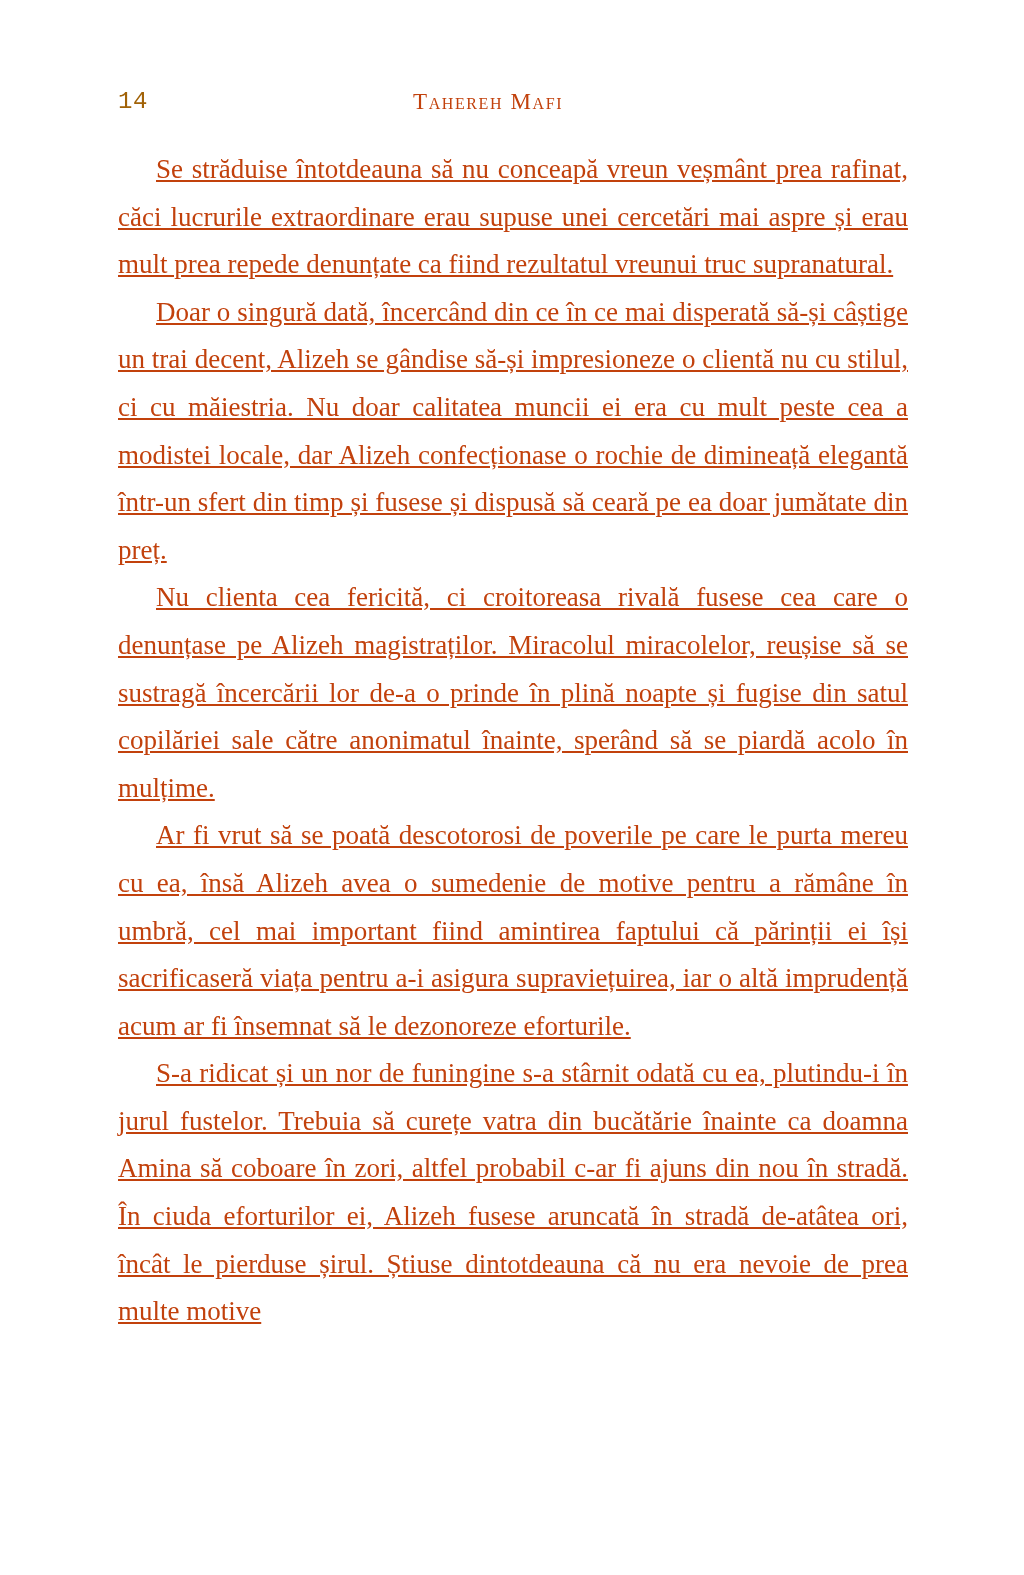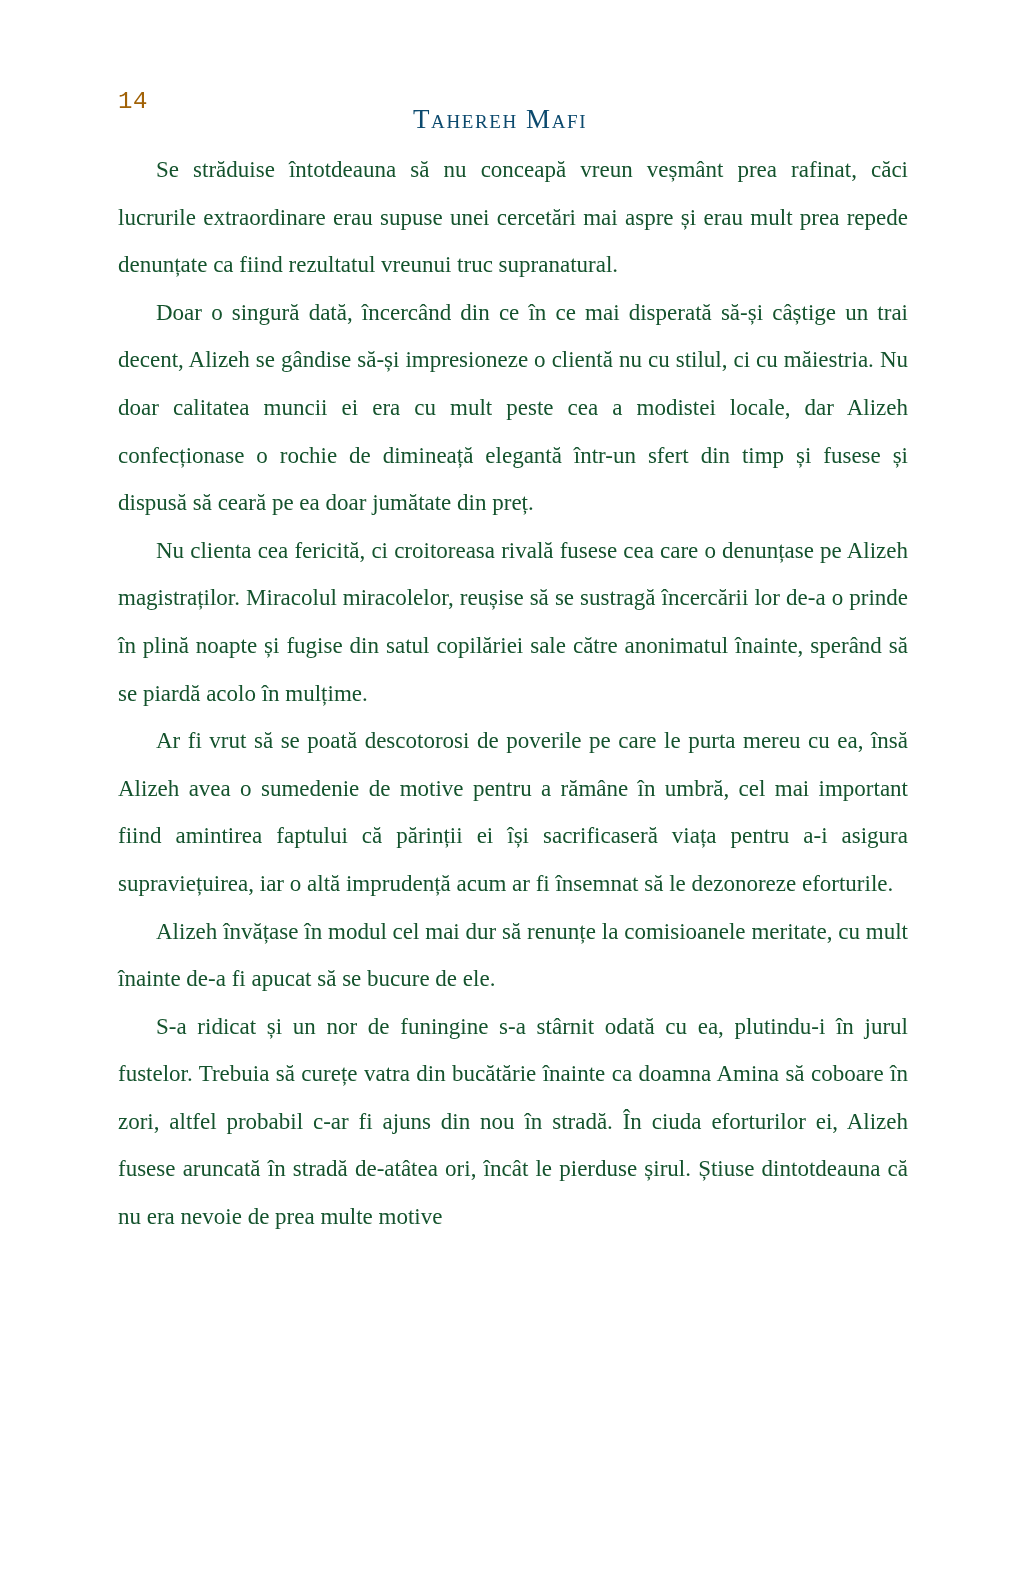--- a/index.html
+++ b/index.html
@@ -32,38 +32,39 @@
     left: 0;
     top: 0;
     font-size: 24px;
     letter-spacing: 0.5px;
     color: #a16207;
     font-family: Liberation Mono, monospace;
   }
   .running-head {
     position: absolute;
     left: 295px;
-    top: 16px;
-    font-size: 27px;
+    top: 1px;
+    font-size: 23px;
     font-variant: small-caps;
     letter-spacing: 1.6px;
-    color: #0c4a6e;
+    color: #c2410c;
     white-space: nowrap;
   }
   .body-text {
     position: absolute;
     top: 146px;
     left: 118px;
     width: 790px;
-    font-size: 23px;
+    font-size: 27px;
     line-height: 47.6px;
     text-align: justify;
     text-justify: inter-word;
-    color: #14532d;
+    color: #c2410c;
     hyphens: manual;
+    text-decoration: underline;
   }
   .body-text p {
     margin: 0;
     text-indent: 38px;
   }
   .body-text p:last-child {
     text-align: justify;
   }
 </style>
 </head>
@@ -74,17 +75,16 @@
   <div class="header">
     <span class="folio">14</span>
     <span class="running-head">Tahereh Mafi</span>
   </div>
 
   <div class="body-text">
     <p>Se străduise întotdeauna să nu conceapă vreun veșmânt prea rafinat, căci lucrurile extraordinare erau supuse unei cercetări mai aspre și erau mult prea repede denunțate ca fiind rezultatul vreunui truc supranatural.</p>
     <p>Doar o singură dată, încercând din ce în ce mai disperată să-și câștige un trai decent, Alizeh se gândise să-și impresioneze o clientă nu cu stilul, ci cu măiestria. Nu doar calitatea muncii ei era cu mult peste cea a modistei locale, dar Alizeh confecționase o rochie de dimineață elegantă într-un sfert din timp și fusese și dispusă să ceară pe ea doar jumătate din preț.</p>
     <p>Nu clienta cea fericită, ci croitoreasa rivală fusese cea care o denunțase pe Alizeh magistraților. Miracolul miracolelor, reușise să se sustragă încercării lor de-a o prinde în plină noapte și fugise din satul copilăriei sale către anonimatul înainte, sperând să se piardă acolo în mulțime.</p>
     <p>Ar fi vrut să se poată descotorosi de poverile pe care le purta mereu cu ea, însă Alizeh avea o sumedenie de motive pentru a rămâne în umbră, cel mai important fiind amintirea faptului că părinții ei își sacrificaseră viața pentru a-i asigura supraviețuirea, iar o altă imprudență acum ar fi însemnat să le dezonoreze eforturile.</p>
-    <p>Alizeh învățase în modul cel mai dur să renunțe la comisioanele meritate, cu mult înainte de-a fi apucat să se bucure de ele.</p>
     <p>S-a ridicat și un nor de funingine s-a stârnit odată cu ea, plutindu-i în jurul fustelor. Trebuia să curețe vatra din bucătărie înainte ca doamna Amina să coboare în zori, altfel probabil c-ar fi ajuns din nou în stradă. În ciuda eforturilor ei, Alizeh fusese aruncată în stradă de-atâtea ori, încât le pierduse șirul. Știuse dintotdeauna că nu era nevoie de prea multe motive</p>
   </div>
 
 </div>
 
 </body></html>

